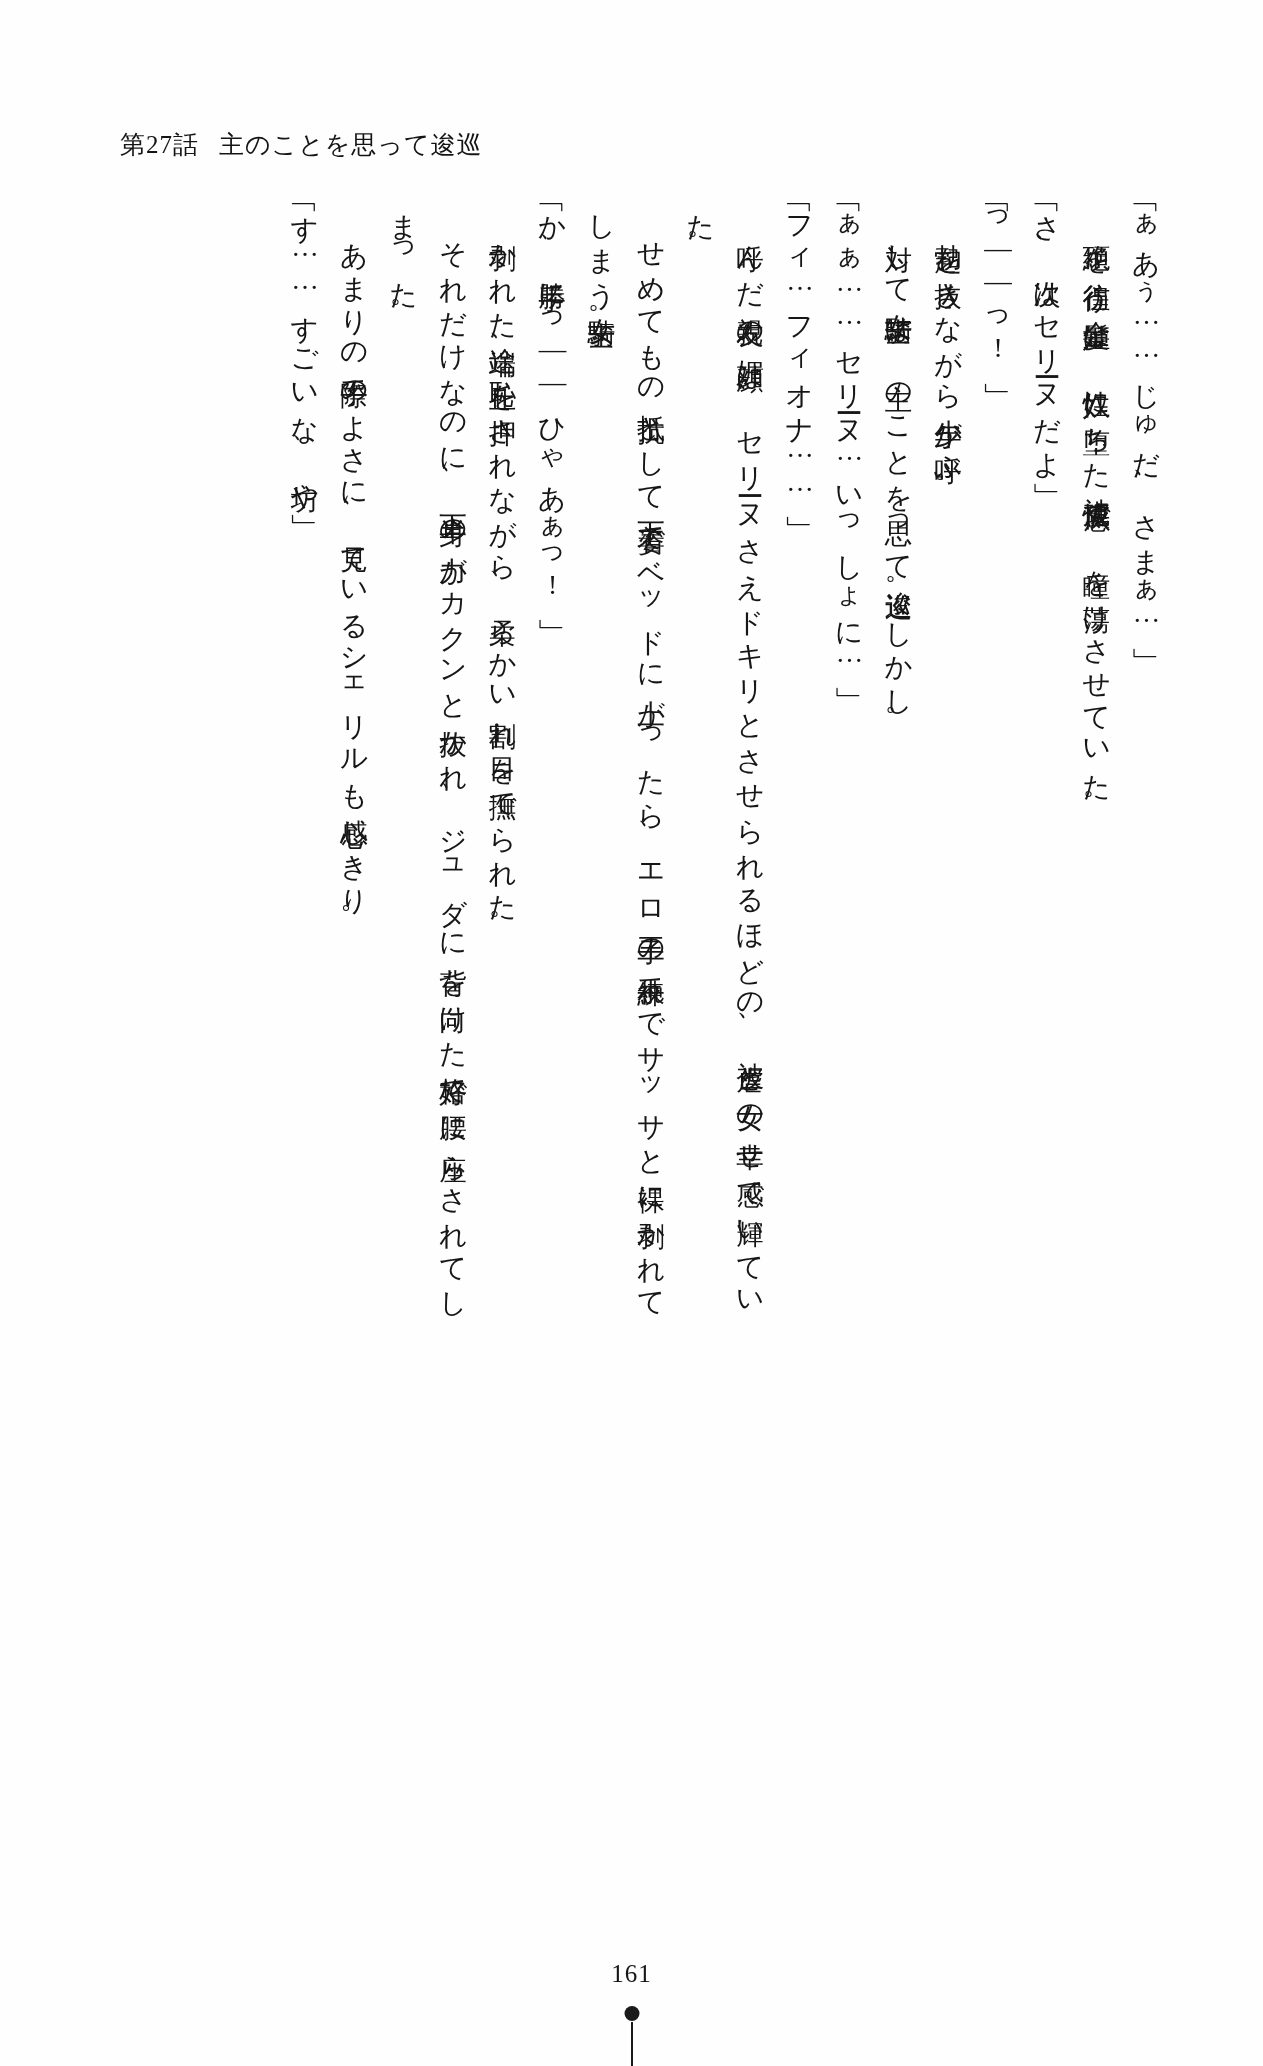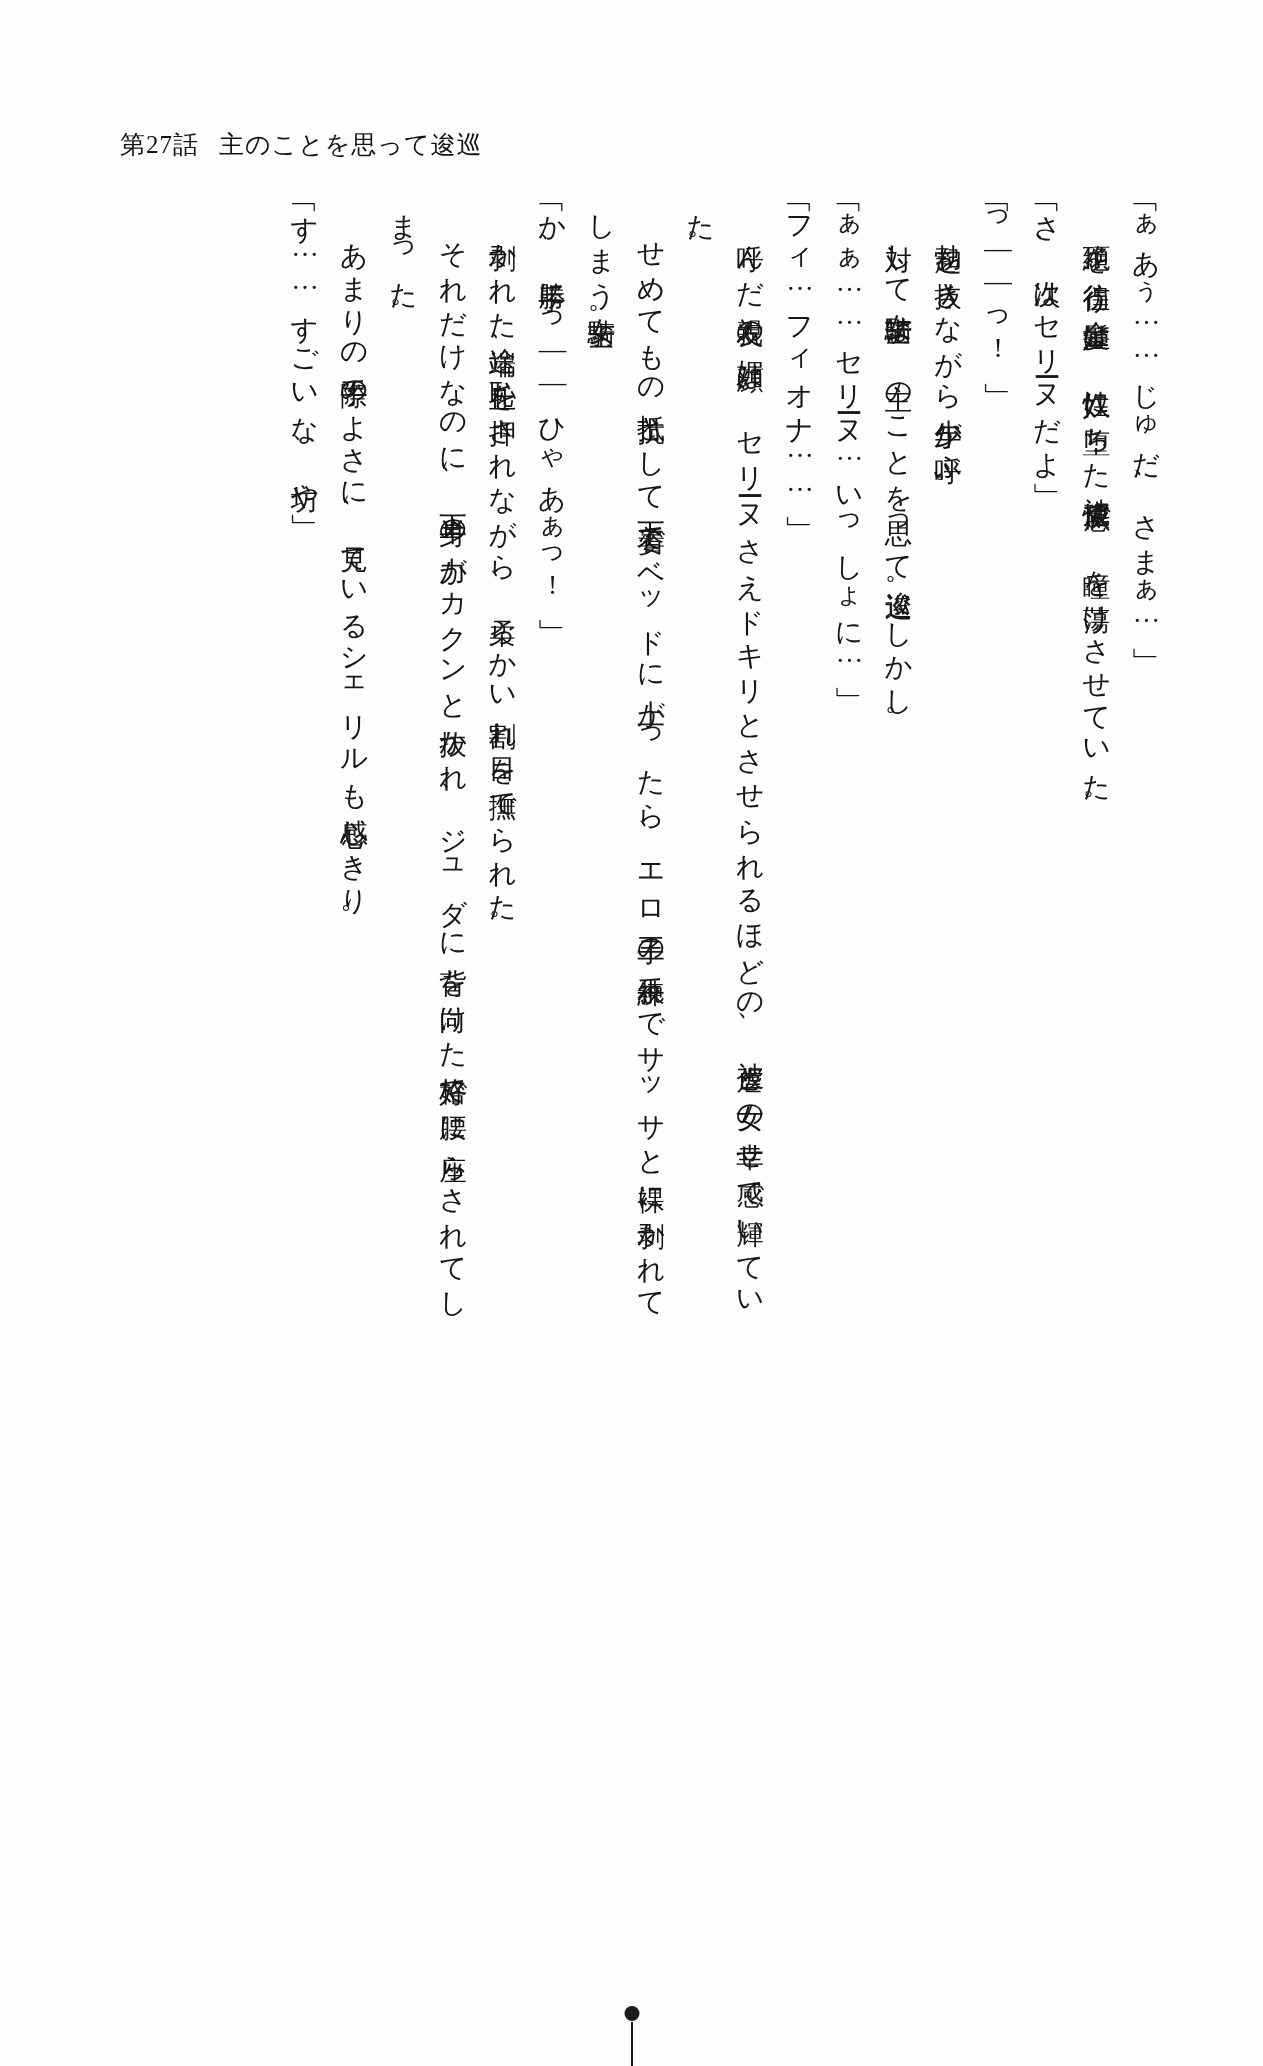--- a/index.html
+++ b/index.html
@@ -123,19 +123,20 @@
     <p>「フィ…フィオナ……」</p>
     <p class="indent">呼んだ親友の媚顔は、セリーヌさえドキリとさせられるほどの、被虐と女の幸せ感で輝いていた。</p>
     <p class="indent">せめてもの抵抗として下着姿でベッドに上がったら、エロ王子の手練れでサッサと裸に剥かれてしまう女騎士。</p>
     <p>「か、勝手にっ——ひゃあぁっ!」</p>
     <p class="indent">剥かれた途端、恥丘を押されながら、柔らかい割れ目を撫でられた。</p>
     <p class="indent">それだけなのに、下半身の力がカクンと抜かれ、ジュダに背を向けた格好で腰に座らされてしまった。</p>
     <p class="indent">あまりの手際のよさに、見ているシェリルも感心しきり。</p>
     <p>「す……すごいな、坊や」</p>
   </div>
 
+  <div class="folio">161</div>
 
   <div class="page-mark">
     <div class="dot"></div>
     <div class="rule"></div>
   </div>
 
 </div>
 
 </body></html>

